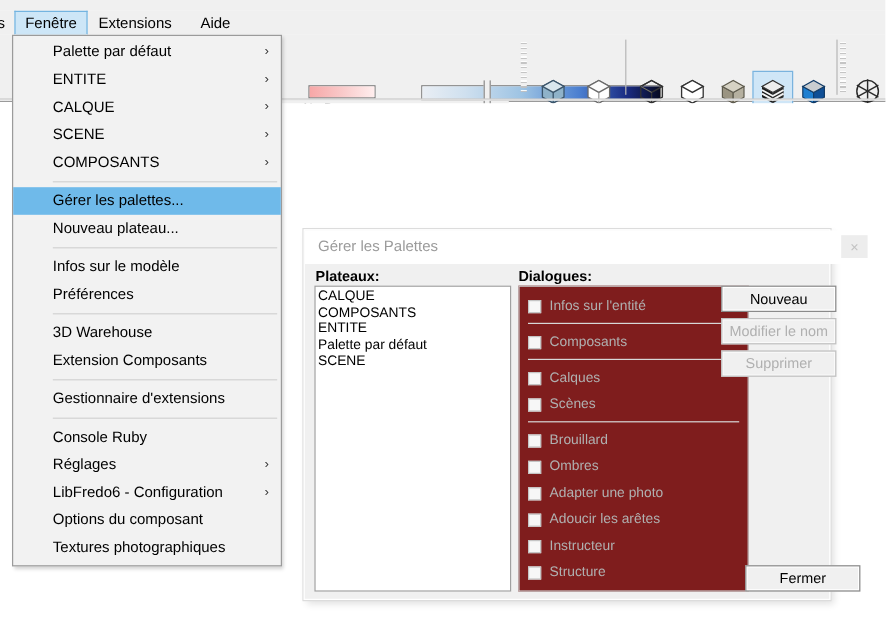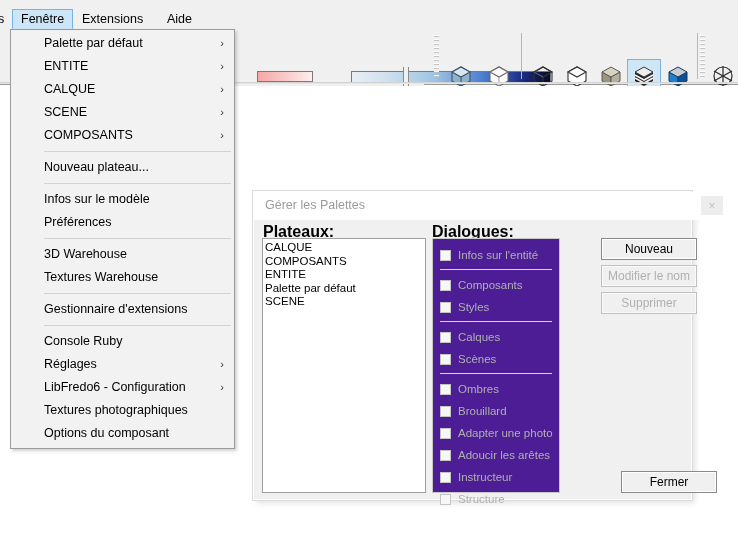--- a/index.html
+++ b/index.html
@@ -128,33 +128,33 @@
   .dlg-title{
     position:absolute;left:11px;top:6px;font-size:12.5px;color:#9b9b9b;
   }
   .dlg-close{
     position:absolute;right:4px;top:4px;width:22px;height:19px;
     background:#ededed;color:#c2c2c2;font-size:12px;
     display:flex;align-items:center;justify-content:center;
   }
 
   .section-label{
-    position:absolute;font-weight:bold;font-size:16px;color:#000;
+    position:absolute;font-weight:bold;font-size:12px;color:#000;
   }
 
   .listbox{
     position:absolute;left:8px;top:46px;width:164px;height:255px;
     background:#fff;border:1px solid #a0a0a0;
     box-sizing:border-box;padding:2px 0 0 2px;overflow:hidden;
   }
   .listbox .row{height:13.5px;line-height:13.5px;font-size:11.5px;color:#000;white-space:nowrap;}
 
   .groupbox{
-    position:absolute;left:178px;top:46px;width:128px;height:255px;
-    background:#4c1d95;border:1px solid #c8c8c8;box-sizing:border-box;
+    position:absolute;left:178px;top:46px;width:192px;height:255px;
+    background:#7f1d1d;border:1px solid #c8c8c8;box-sizing:border-box;
     padding:5px 7px;
   }
   .cbrow{display:flex;align-items:center;height:22px;}
   .cbox{
     width:11px;height:11px;border:1px solid #c4c4c4;background:#f7f7f7;
     margin-right:7px;flex:0 0 auto;box-sizing:border-box;
   }
   .cblabel{font-size:11.5px;color:#b0b0b0;white-space:nowrap;}
   .gsep{height:1px;background:#d7d7d7;margin:3px 0 4px 0;}
 
@@ -269,35 +269,36 @@
 
   <div class="canvas"></div>
 
   <div class="dropdown" id="dropdown">
       <div class="mi"><span>Palette par défaut</span><span class="arrow">›</span></div>
       <div class="mi"><span>ENTITE</span><span class="arrow">›</span></div>
       <div class="mi"><span>CALQUE</span><span class="arrow">›</span></div>
       <div class="mi"><span>SCENE</span><span class="arrow">›</span></div>
       <div class="mi"><span>COMPOSANTS</span><span class="arrow">›</span></div>
       <div class="msep"></div>
+      <div class="mi hl"><span>Gérer les palettes...</span></div>
       <div class="mi"><span>Nouveau plateau...</span></div>
       <div class="msep"></div>
       <div class="mi"><span>Infos sur le modèle</span></div>
       <div class="mi"><span>Préférences</span></div>
       <div class="msep"></div>
       <div class="mi"><span>3D Warehouse</span></div>
-      <div class="mi"><span>Textures Warehouse</span></div>
+      <div class="mi"><span>Extension Composants</span></div>
       <div class="msep"></div>
       <div class="mi"><span>Gestionnaire d'extensions</span></div>
       <div class="msep"></div>
       <div class="mi"><span>Console Ruby</span></div>
       <div class="mi"><span>Réglages</span><span class="arrow">›</span></div>
       <div class="mi"><span>LibFredo6 - Configuration</span><span class="arrow">›</span></div>
+      <div class="mi"><span>Options du composant</span></div>
       <div class="mi"><span>Textures photographiques</span></div>
-      <div class="mi"><span>Options du composant</span></div>
     </div>
 
   <div class="dialog">
     <div class="dlg-titlebar">
       <div class="dlg-title">Gérer les Palettes</div>
       <div class="dlg-close">×</div>
     </div>
 
     <div class="section-label" style="left:9px;top:31px;">Plateaux:</div>
     <div class="section-label" style="left:178px;top:31px;">Dialogues:</div>
@@ -313,41 +314,37 @@
     <div class="groupbox" id="dialogues-group">
         <div class="cbrow">
           <div class="cbox"></div>
           <div class="cblabel">Infos sur l'entité</div>
         </div>
         <div class="gsep"></div>
         <div class="cbrow">
           <div class="cbox"></div>
           <div class="cblabel">Composants</div>
         </div>
-        <div class="cbrow">
-          <div class="cbox"></div>
-          <div class="cblabel">Styles</div>
-        </div>
         <div class="gsep"></div>
         <div class="cbrow">
           <div class="cbox"></div>
           <div class="cblabel">Calques</div>
         </div>
         <div class="cbrow">
           <div class="cbox"></div>
           <div class="cblabel">Scènes</div>
         </div>
         <div class="gsep"></div>
         <div class="cbrow">
           <div class="cbox"></div>
+          <div class="cblabel">Brouillard</div>
+        </div>
+        <div class="cbrow">
+          <div class="cbox"></div>
           <div class="cblabel">Ombres</div>
-        </div>
-        <div class="cbrow">
-          <div class="cbox"></div>
-          <div class="cblabel">Brouillard</div>
         </div>
         <div class="cbrow">
           <div class="cbox"></div>
           <div class="cblabel">Adapter une photo</div>
         </div>
         <div class="cbrow">
           <div class="cbox"></div>
           <div class="cblabel">Adoucir les arêtes</div>
         </div>
         <div class="cbrow">

